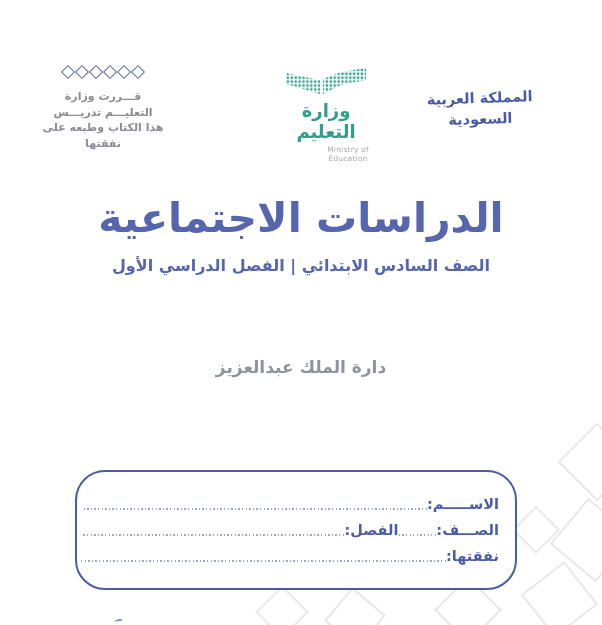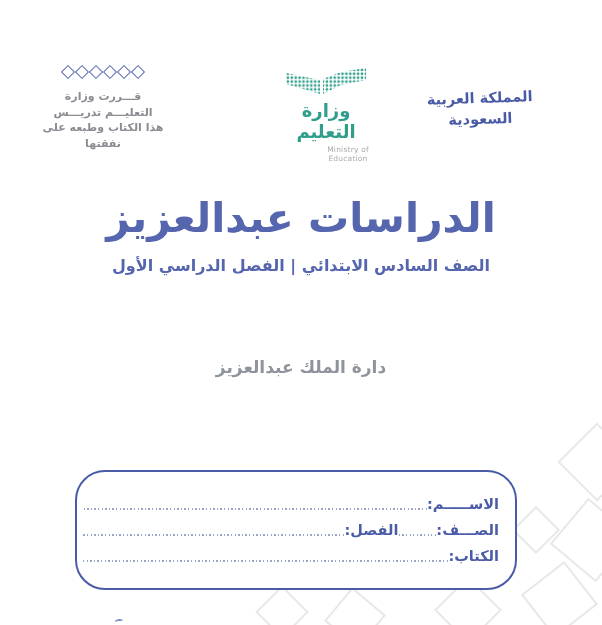--- a/index.html
+++ b/index.html
@@ -107,39 +107,39 @@
         <polygon points="0,5 34,12 34,26 0,16" fill="url(#gdots)"></polygon>
         <polygon points="37,26 37,11 55,4 80,0 80,12 55,17" fill="url(#gdots)"></polygon>
       </svg>
       <div class="moe-ar">وزارة التعليم</div>
       <div class="moe-en">Ministry of Education</div>
     </div>
 
     <div class="ksa">المملكة العربية السعودية</div>
   </div>
 
-  <h1 class="title">الدراسات عبدالعزيز</h1>
+  <h1 class="title">الدراسات الاجتماعية</h1>
   <div class="subtitle">الصف السادس الابتدائي | الفصل الدراسي الأول</div>
 
   <div class="credits">
     <div class="credits-l2">دارة الملك عبدالعزيز</div>
   </div>
 
   <div class="info-box">
     <div class="ib-row">
       <span class="ib-label">الاســـــم:</span>
       <span class="dots"></span>
     </div>
     <div class="ib-row">
       <span class="ib-label">الصـــف:</span>
       <span class="dots short"></span>
       <span class="ib-label">الفصل:</span>
       <span class="dots"></span>
     </div>
     <div class="ib-row">
-      <span class="ib-label">الكتاب:</span>
+      <span class="ib-label">نفقتها:</span>
       <span class="dots"></span>
     </div>
   </div>
 
   <div class="cut-mark"></div>
 
 </div>
 
 </body></html>

